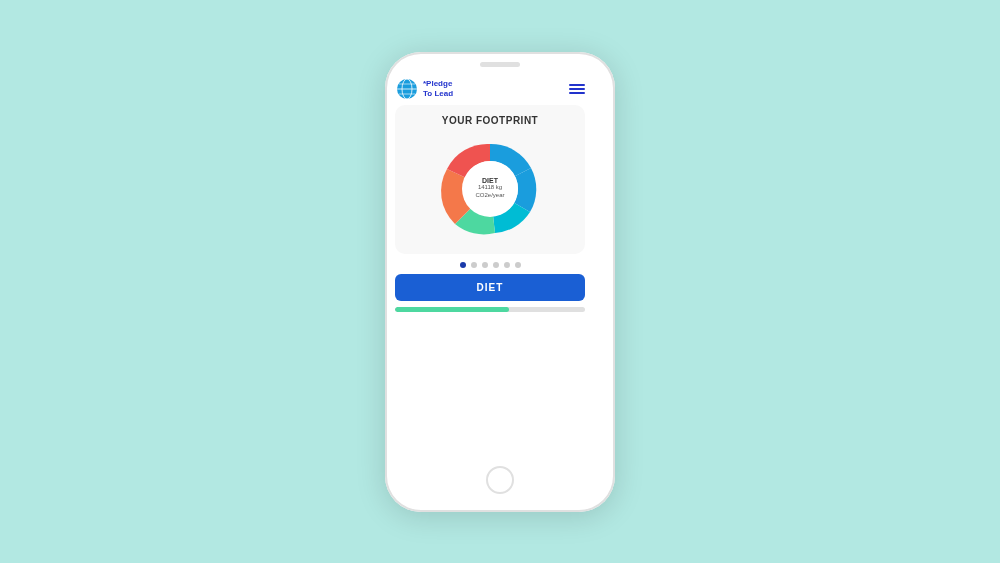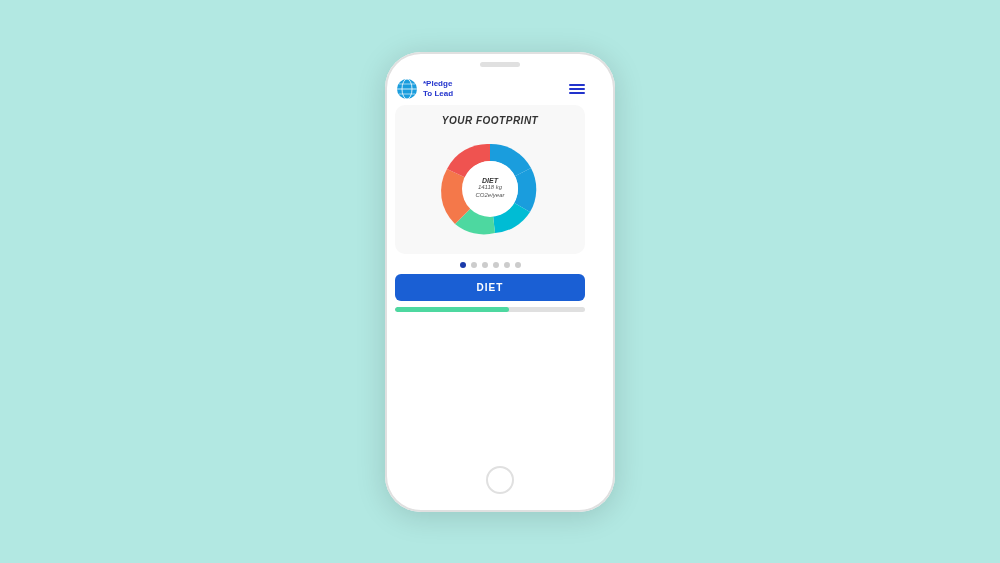--- a/index.html
+++ b/index.html
@@ -93,21 +93,20 @@
 
     
     .footprint-card {
       background: #f8f8f8;
       border-radius: 10px;
       margin: 0 10px;
       padding: 10px;
       display: flex;
       flex-direction: column;
       align-items: center;
-      font-style: italic;
     }
 
     .card-title {
       font-size: 10px;
       font-weight: 700;
       color: #333;
       letter-spacing: 0.5px;
       margin-bottom: 8px;
     }
 

